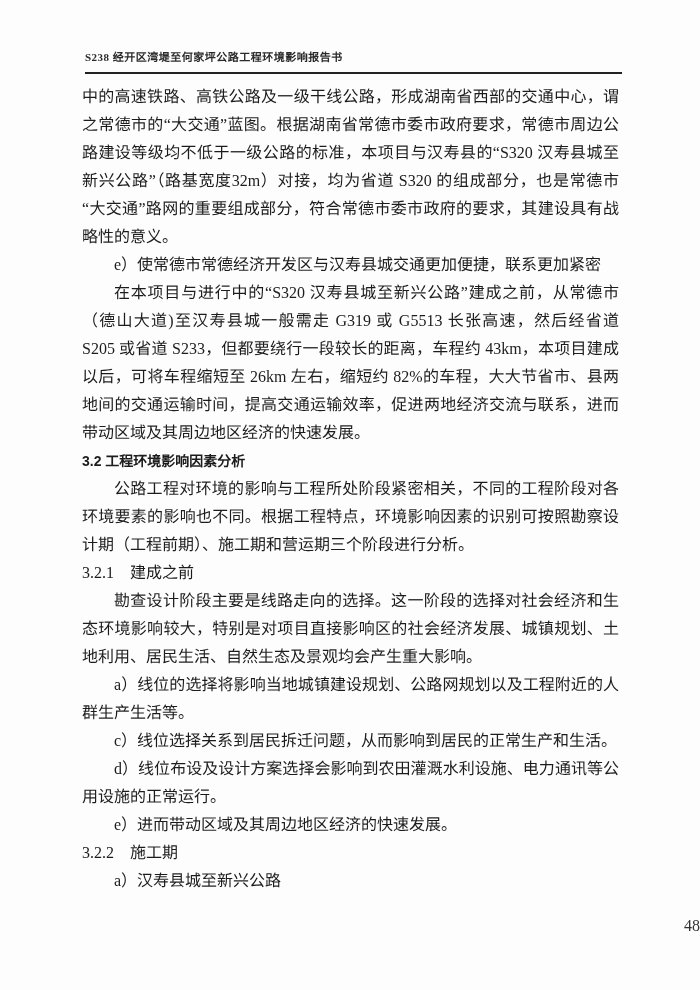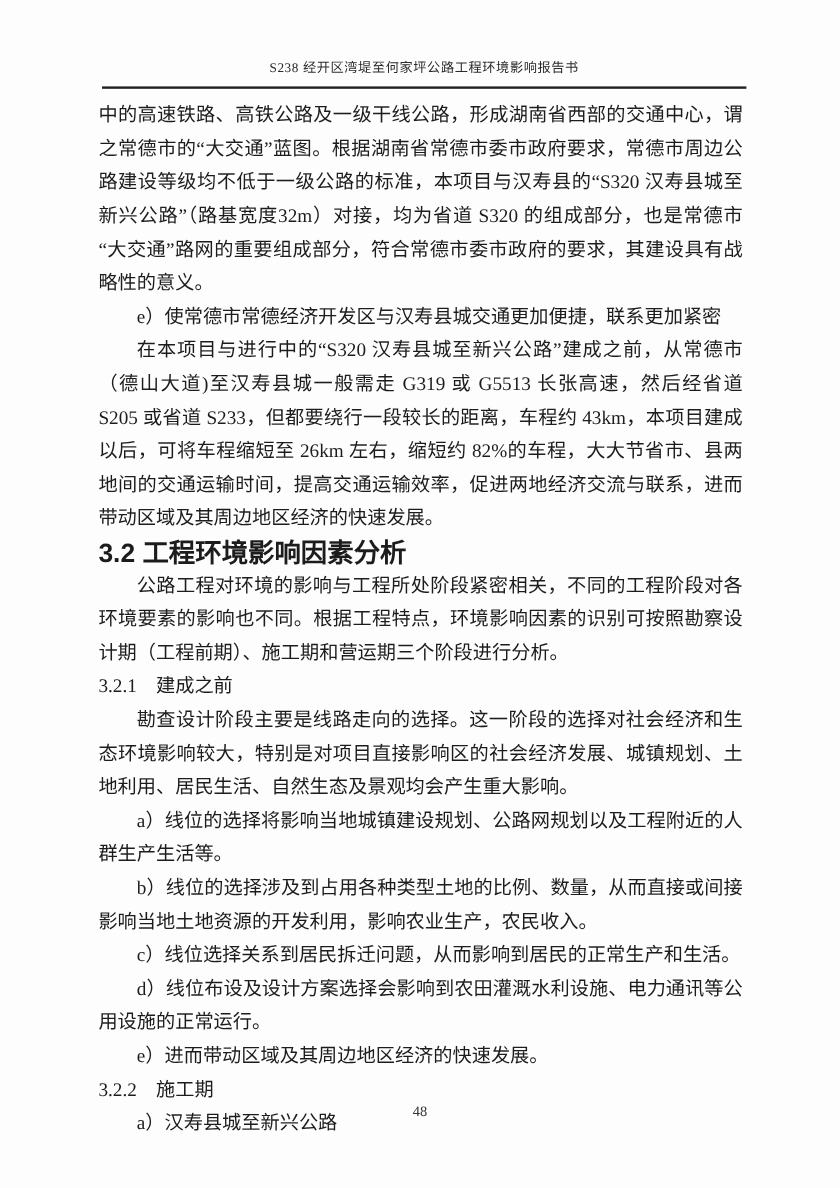--- a/index.html
+++ b/index.html
@@ -14,61 +14,62 @@
     background: #fdfdfd;
     font-family: "Liberation Serif", "DejaVu Serif", serif;
     color: #1c1c1c;
     overflow: hidden;
   }
   .header {
     position: absolute;
     left: 85px;
     top: 50px;
     width: 537px;
-    text-align: center;
+    text-align: left;
     font-size: 11px;
     line-height: 14px;
     letter-spacing: 0.5px;
     padding-bottom: 8px;
     border-bottom: 2px solid #222222;
     color: #2a2a2a;
+    font-weight: bold;
   }
   .content {
     position: absolute;
     left: 82px;
     top: 83px;
     width: 537px;
     font-size: 16px;
     line-height: 28px;
     text-align: justify;
   }
   .content p {
     margin: 0;
     padding: 0;
   }
   .body-noindent { text-indent: 0; }
   .body-indent  { text-indent: 32px; }
   .heading-section {
     font-family: "Liberation Sans", "DejaVu Sans", sans-serif;
     font-weight: bold;
-    font-size: 22px;
+    font-size: 14px;
     text-indent: 0;
   }
   .heading-sub {
     font-size: 16px;
     font-weight: normal;
     text-indent: 0;
   }
   .footer {
     position: absolute;
     left: 0;
     right: 0;
     top: 918px;
-    text-align: center;
-    font-size: 12px;
+    text-align: right;
+    font-size: 16px;
     line-height: 16px;
     color: #333333;
   }
 </style>
 </head>
 <body>
 
 <div class="page">
 
   <div class="header">
@@ -78,21 +79,20 @@
   <main class="content">
 
   <p class="body-noindent">中的高速铁路、高铁公路及一级干线公路，形成湖南省西部的交通中心，谓之常德市的“大交通”蓝图。根据湖南省常德市委市政府要求，常德市周边公路建设等级均不低于一级公路的标准，本项目与汉寿县的“S320 汉寿县城至新兴公路”（路基宽度32m）对接，均为省道 S320 的组成部分，也是常德市“大交通”路网的重要组成部分，符合常德市委市政府的要求，其建设具有战略性的意义。</p>
       <p class="body-indent">e）使常德市常德经济开发区与汉寿县城交通更加便捷，联系更加紧密</p>
       <p class="body-indent">在本项目与进行中的“S320 汉寿县城至新兴公路”建成之前，从常德市（德山大道)至汉寿县城一般需走 G319 或 G5513 长张高速，然后经省道 S205 或省道 S233，但都要绕行一段较长的距离，车程约 43km，本项目建成以后，可将车程缩短至 26km 左右，缩短约 82%的车程，大大节省市、县两地间的交通运输时间，提高交通运输效率，促进两地经济交流与联系，进而带动区域及其周边地区经济的快速发展。</p>
       <p class="heading-section">3.2 工程环境影响因素分析</p>
       <p class="body-indent">公路工程对环境的影响与工程所处阶段紧密相关，不同的工程阶段对各环境要素的影响也不同。根据工程特点，环境影响因素的识别可按照勘察设计期（工程前期）、施工期和营运期三个阶段进行分析。</p>
       <p class="heading-sub">3.2.1　建成之前</p>
       <p class="body-indent">勘查设计阶段主要是线路走向的选择。这一阶段的选择对社会经济和生态环境影响较大，特别是对项目直接影响区的社会经济发展、城镇规划、土地利用、居民生活、自然生态及景观均会产生重大影响。</p>
       <p class="body-indent">a）线位的选择将影响当地城镇建设规划、公路网规划以及工程附近的人群生产生活等。</p>
-      <p class="body-indent">b）线位的选择涉及到占用各种类型土地的比例、数量，从而直接或间接影响当地土地资源的开发利用，影响农业生产，农民收入。</p>
       <p class="body-indent">c）线位选择关系到居民拆迁问题，从而影响到居民的正常生产和生活。</p>
       <p class="body-indent">d）线位布设及设计方案选择会影响到农田灌溉水利设施、电力通讯等公用设施的正常运行。</p>
       <p class="body-indent">e）进而带动区域及其周边地区经济的快速发展。</p>
       <p class="heading-sub">3.2.2　施工期</p>
       <p class="body-indent">a）汉寿县城至新兴公路</p>
     </main>
 
   <div class="footer">
     <span>48</span>
   </div>

